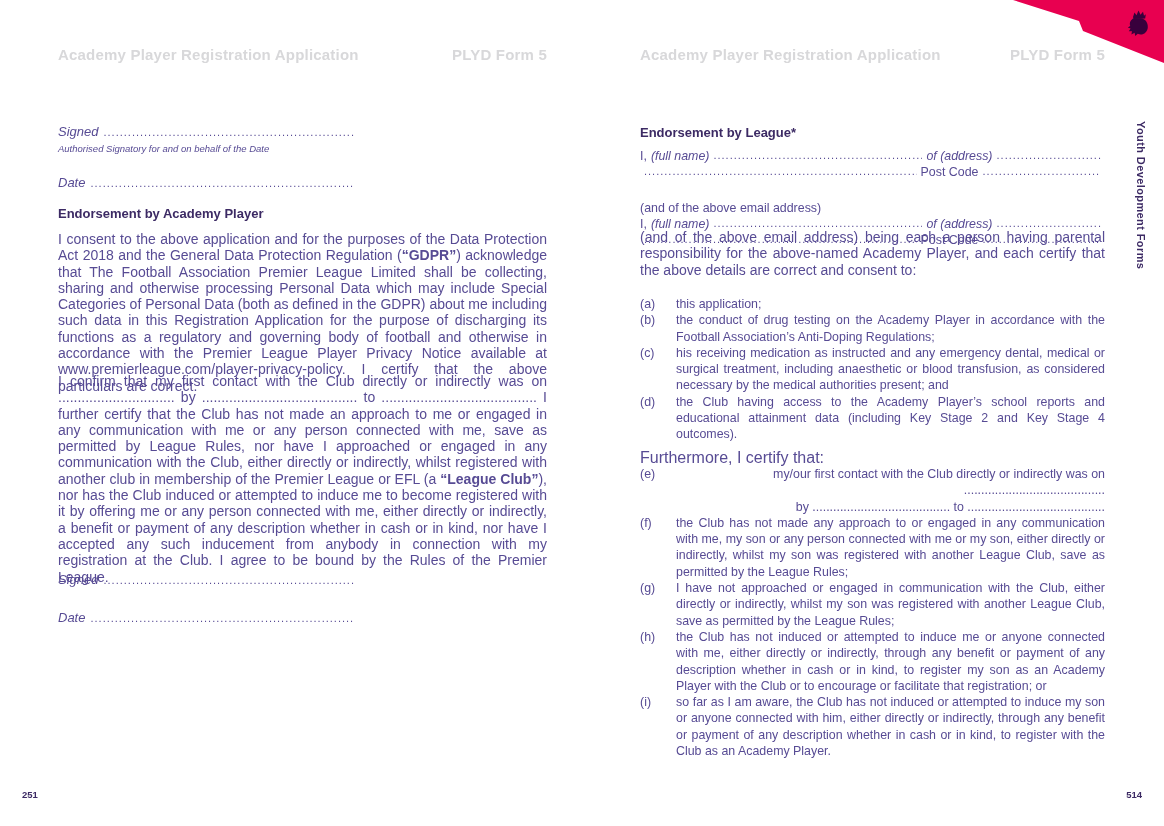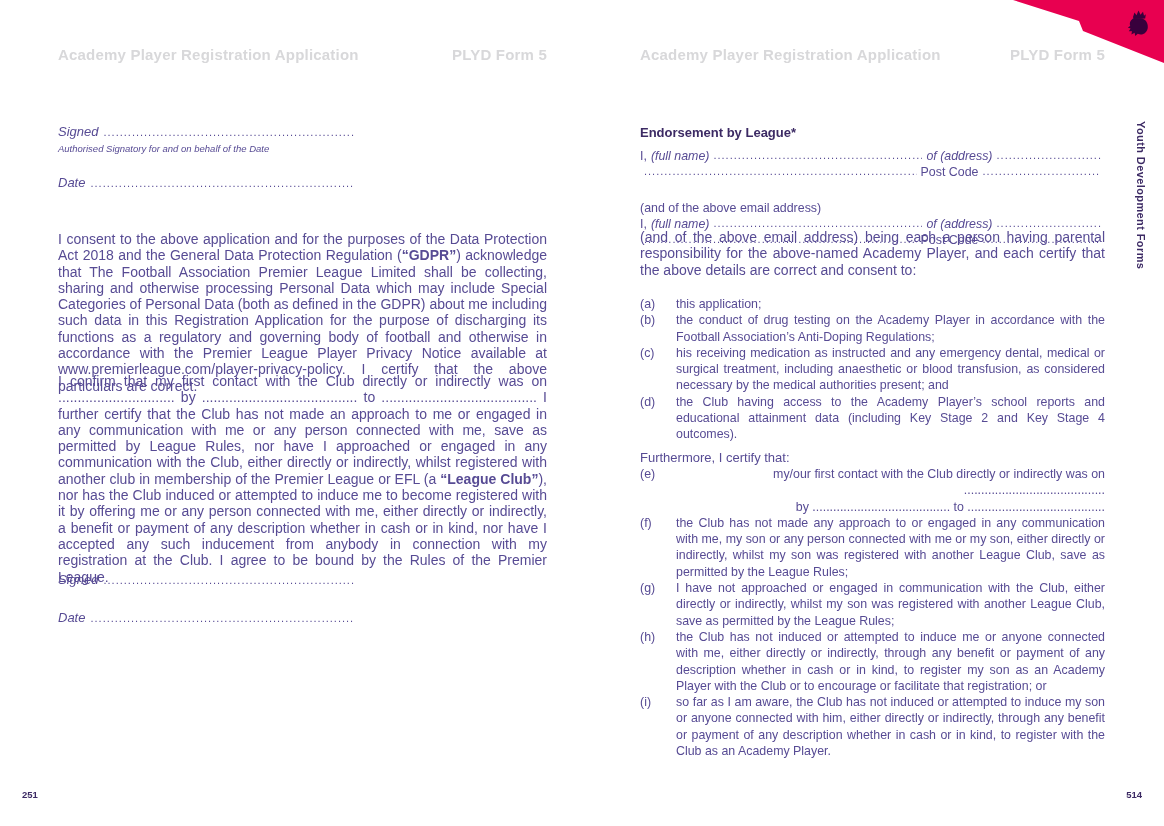--- a/index.html
+++ b/index.html
@@ -65,21 +65,21 @@
   .plainline { line-height:16.1px;margin-top:20px; }
 
   .list { position:absolute; left:0; right:0; font-size:12.4px; }
   .li { display:flex; align-items:flex-start; }
   .li-label { flex:none; width:36px; line-height:16.3px; }
   .li-text  { flex:1; line-height:16.3px; text-align:justify; }
   .li-text.no-just { text-align:right; }
 
   .furthermore {
     position:absolute; left:0; right:0;
-    font-size:13px; line-height:16.3px;
+    font-size:16px; line-height:16.3px;
   }
 
   .pagenum {
     position:absolute; bottom:26px;
     font-size:9.5px; font-weight:bold; color:#3c2a64;
   }
   .pagenum.pn-left  { left:22px; }
   .pagenum.pn-right { right:22px; }
 
   .corner-banner { position:absolute; top:0; right:0; }
@@ -118,20 +118,21 @@
     <i>Signed</i>
     <span class="dots">........................................................................................................................................................................................</span>
   </div>
   <div class="caption" style="top:143px;">Authorised Signatory for and on behalf of the Date</div>
 
   <div class="sigrow" style="top:175px; width:296px;">
     <i>Date</i>
     <span class="dots">........................................................................................................................................................................................</span>
   </div>
 
+  <div class="section-heading" style="top:206px;">Endorsement by Academy Player</div>
 
   <p class="body-text" style="top:231px;"><span>I consent to the above application and for the purposes of the Data Protection Act 2018 and the General Data Protection Regulation (</span><b>“GDPR”</b><span>) acknowledge that The Football Association Premier League Limited shall be collecting, sharing and otherwise processing Personal Data which may include Special Categories of Personal Data (both as defined in the GDPR) about me including such data in this Registration Application for the purpose of discharging its functions as a regulatory and governing body of football and otherwise in accordance with the Premier League Player Privacy Notice available at www.premierleague.com/player-privacy-policy. I certify that the above particulars are correct.</span></p>
 
   <p class="body-text" style="top:373px;"><span>I confirm that my first contact with the Club directly or indirectly was on .............................. by ........................................ to ........................................ I further certify that the Club has not made an approach to me or engaged in any communication with me or any person connected with me, save as permitted by League Rules, nor have I approached or engaged in any communication with the Club, either directly or indirectly, whilst registered with another club in membership of the Premier League or EFL (a </span><b>“League Club”</b><span>), nor has the Club induced or attempted to induce me to become registered with it by offering me or any person connected with me, either directly or indirectly, a benefit or payment of any description whether in cash or in kind, nor have I accepted any such inducement from anybody in connection with my registration at the Club.  I agree to be bound by the Rules of the Premier League.</span></p>
 
   <div class="sigrow" style="top:572px; width:296px;">
     <i>Signed</i>
     <span class="dots">........................................................................................................................................................................................</span>
   </div>
   <div class="sigrow" style="top:610px; width:296px;">

